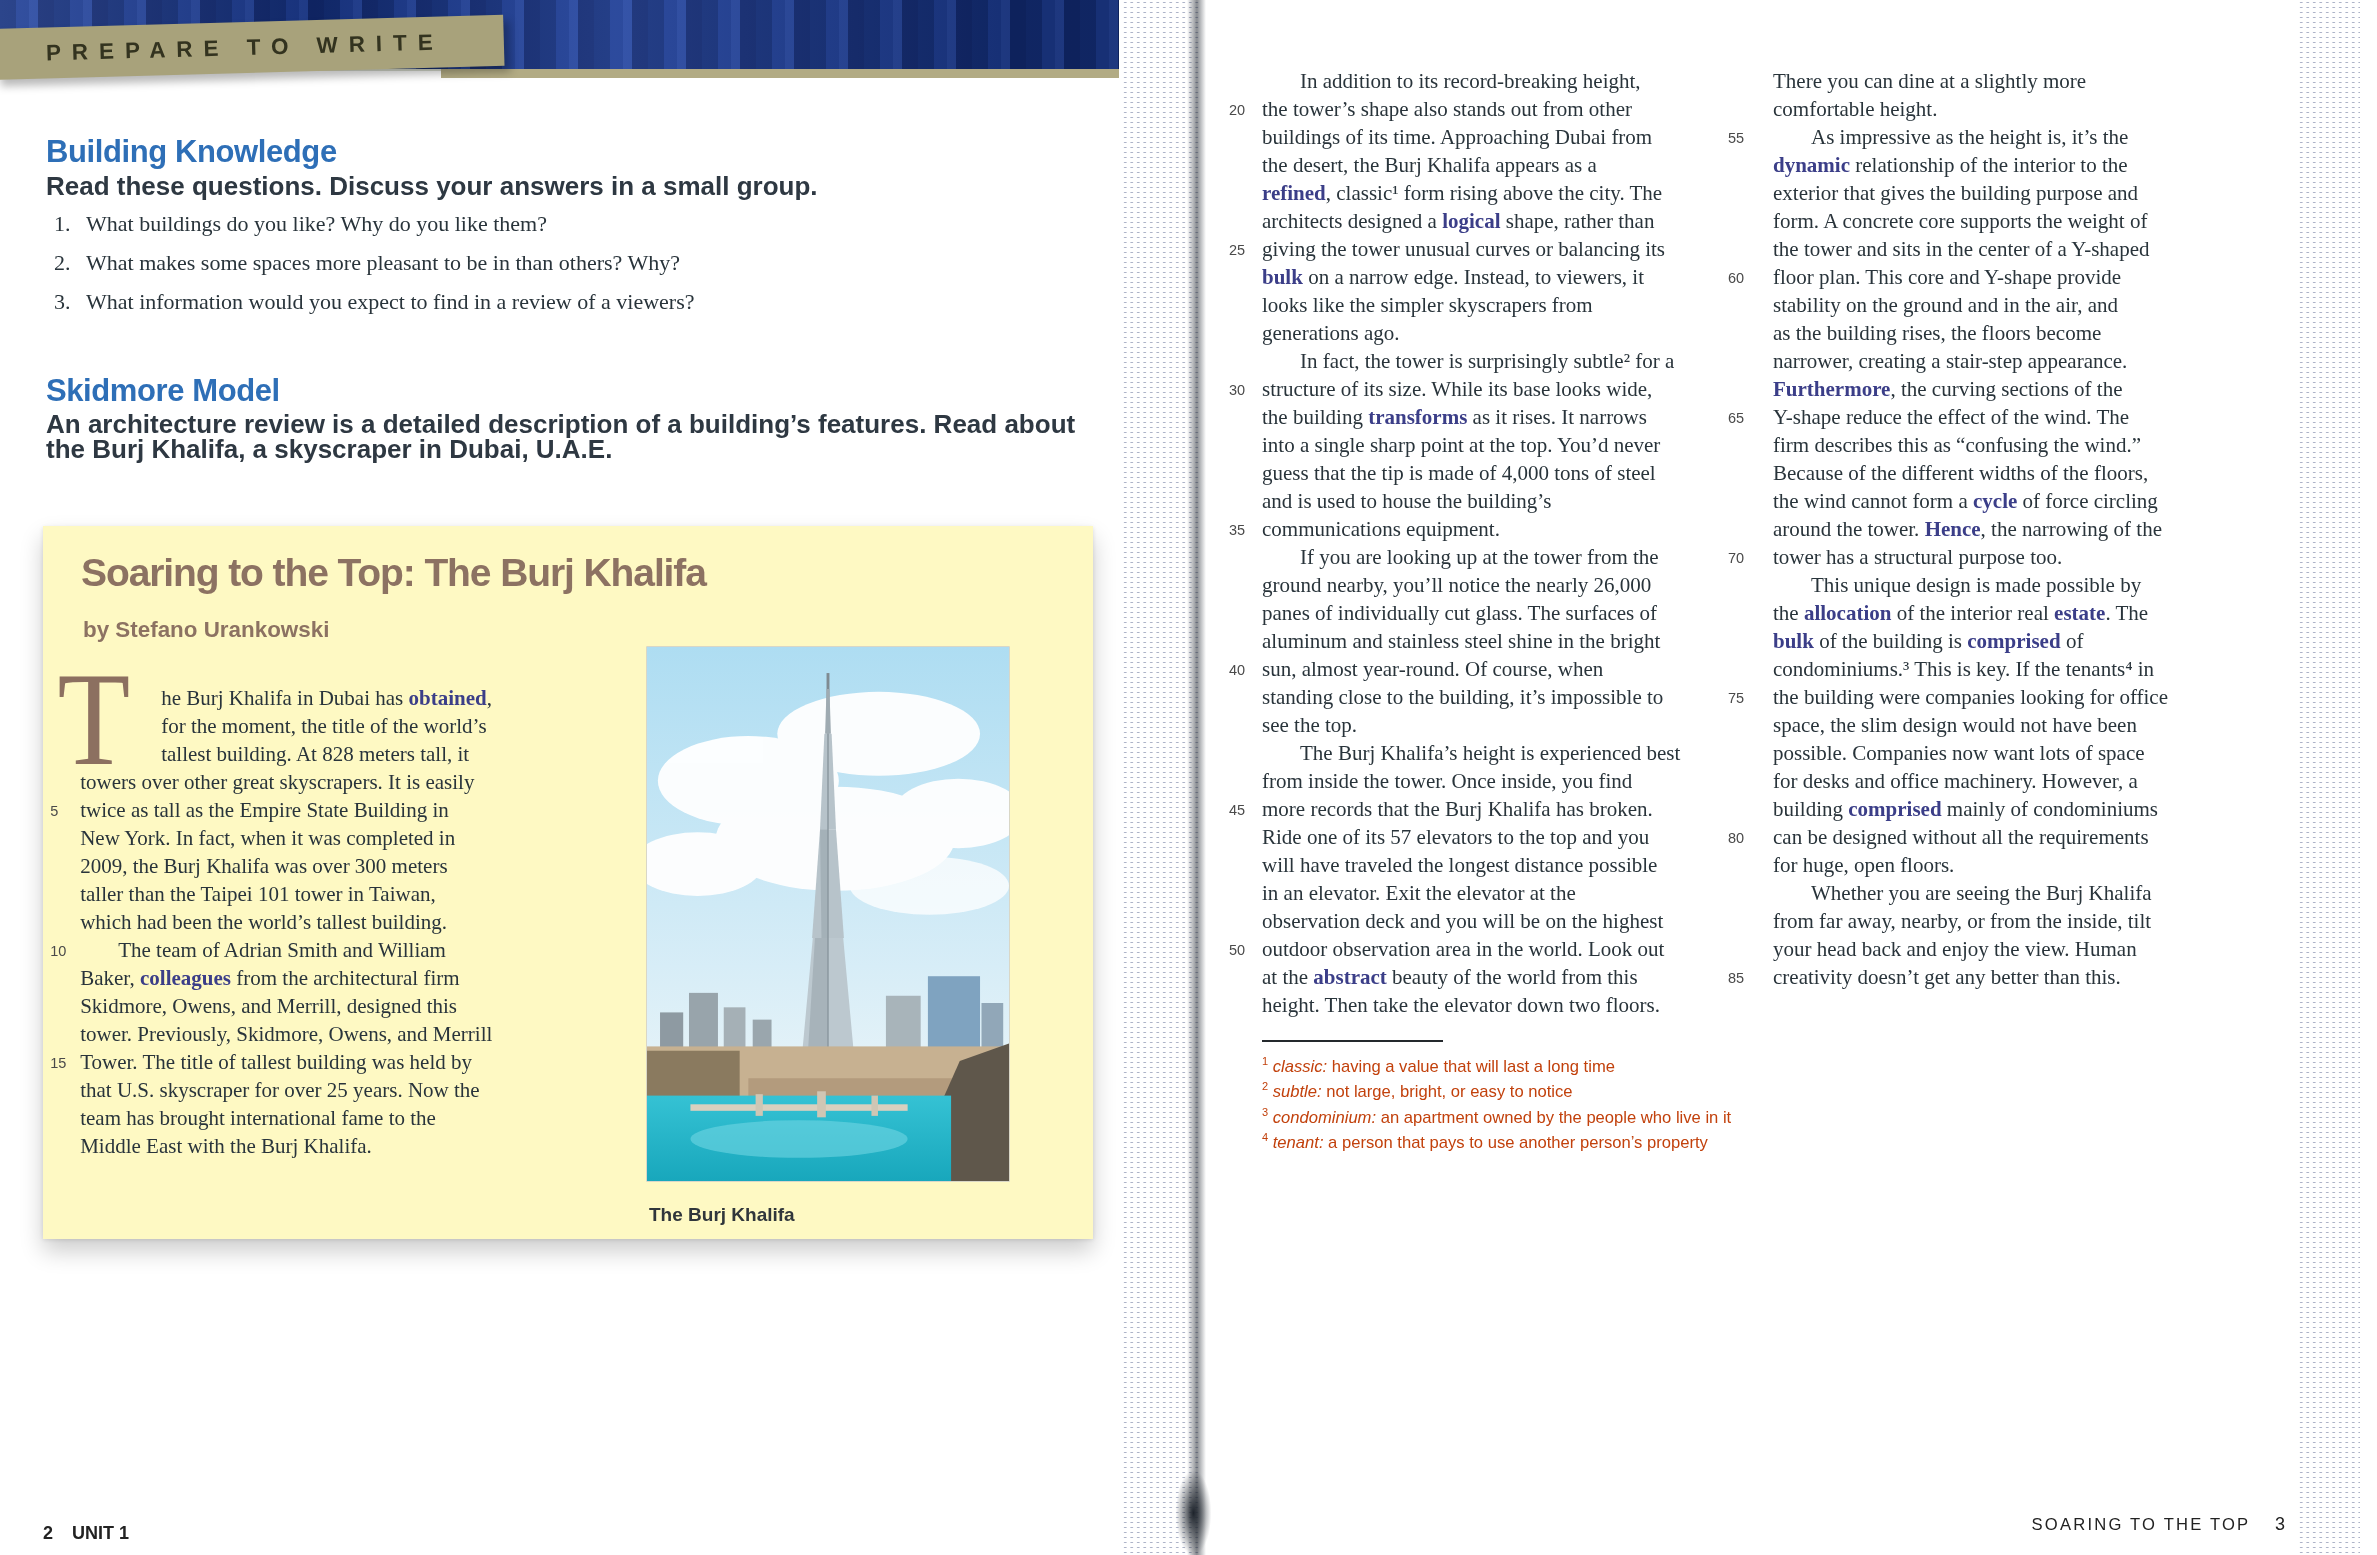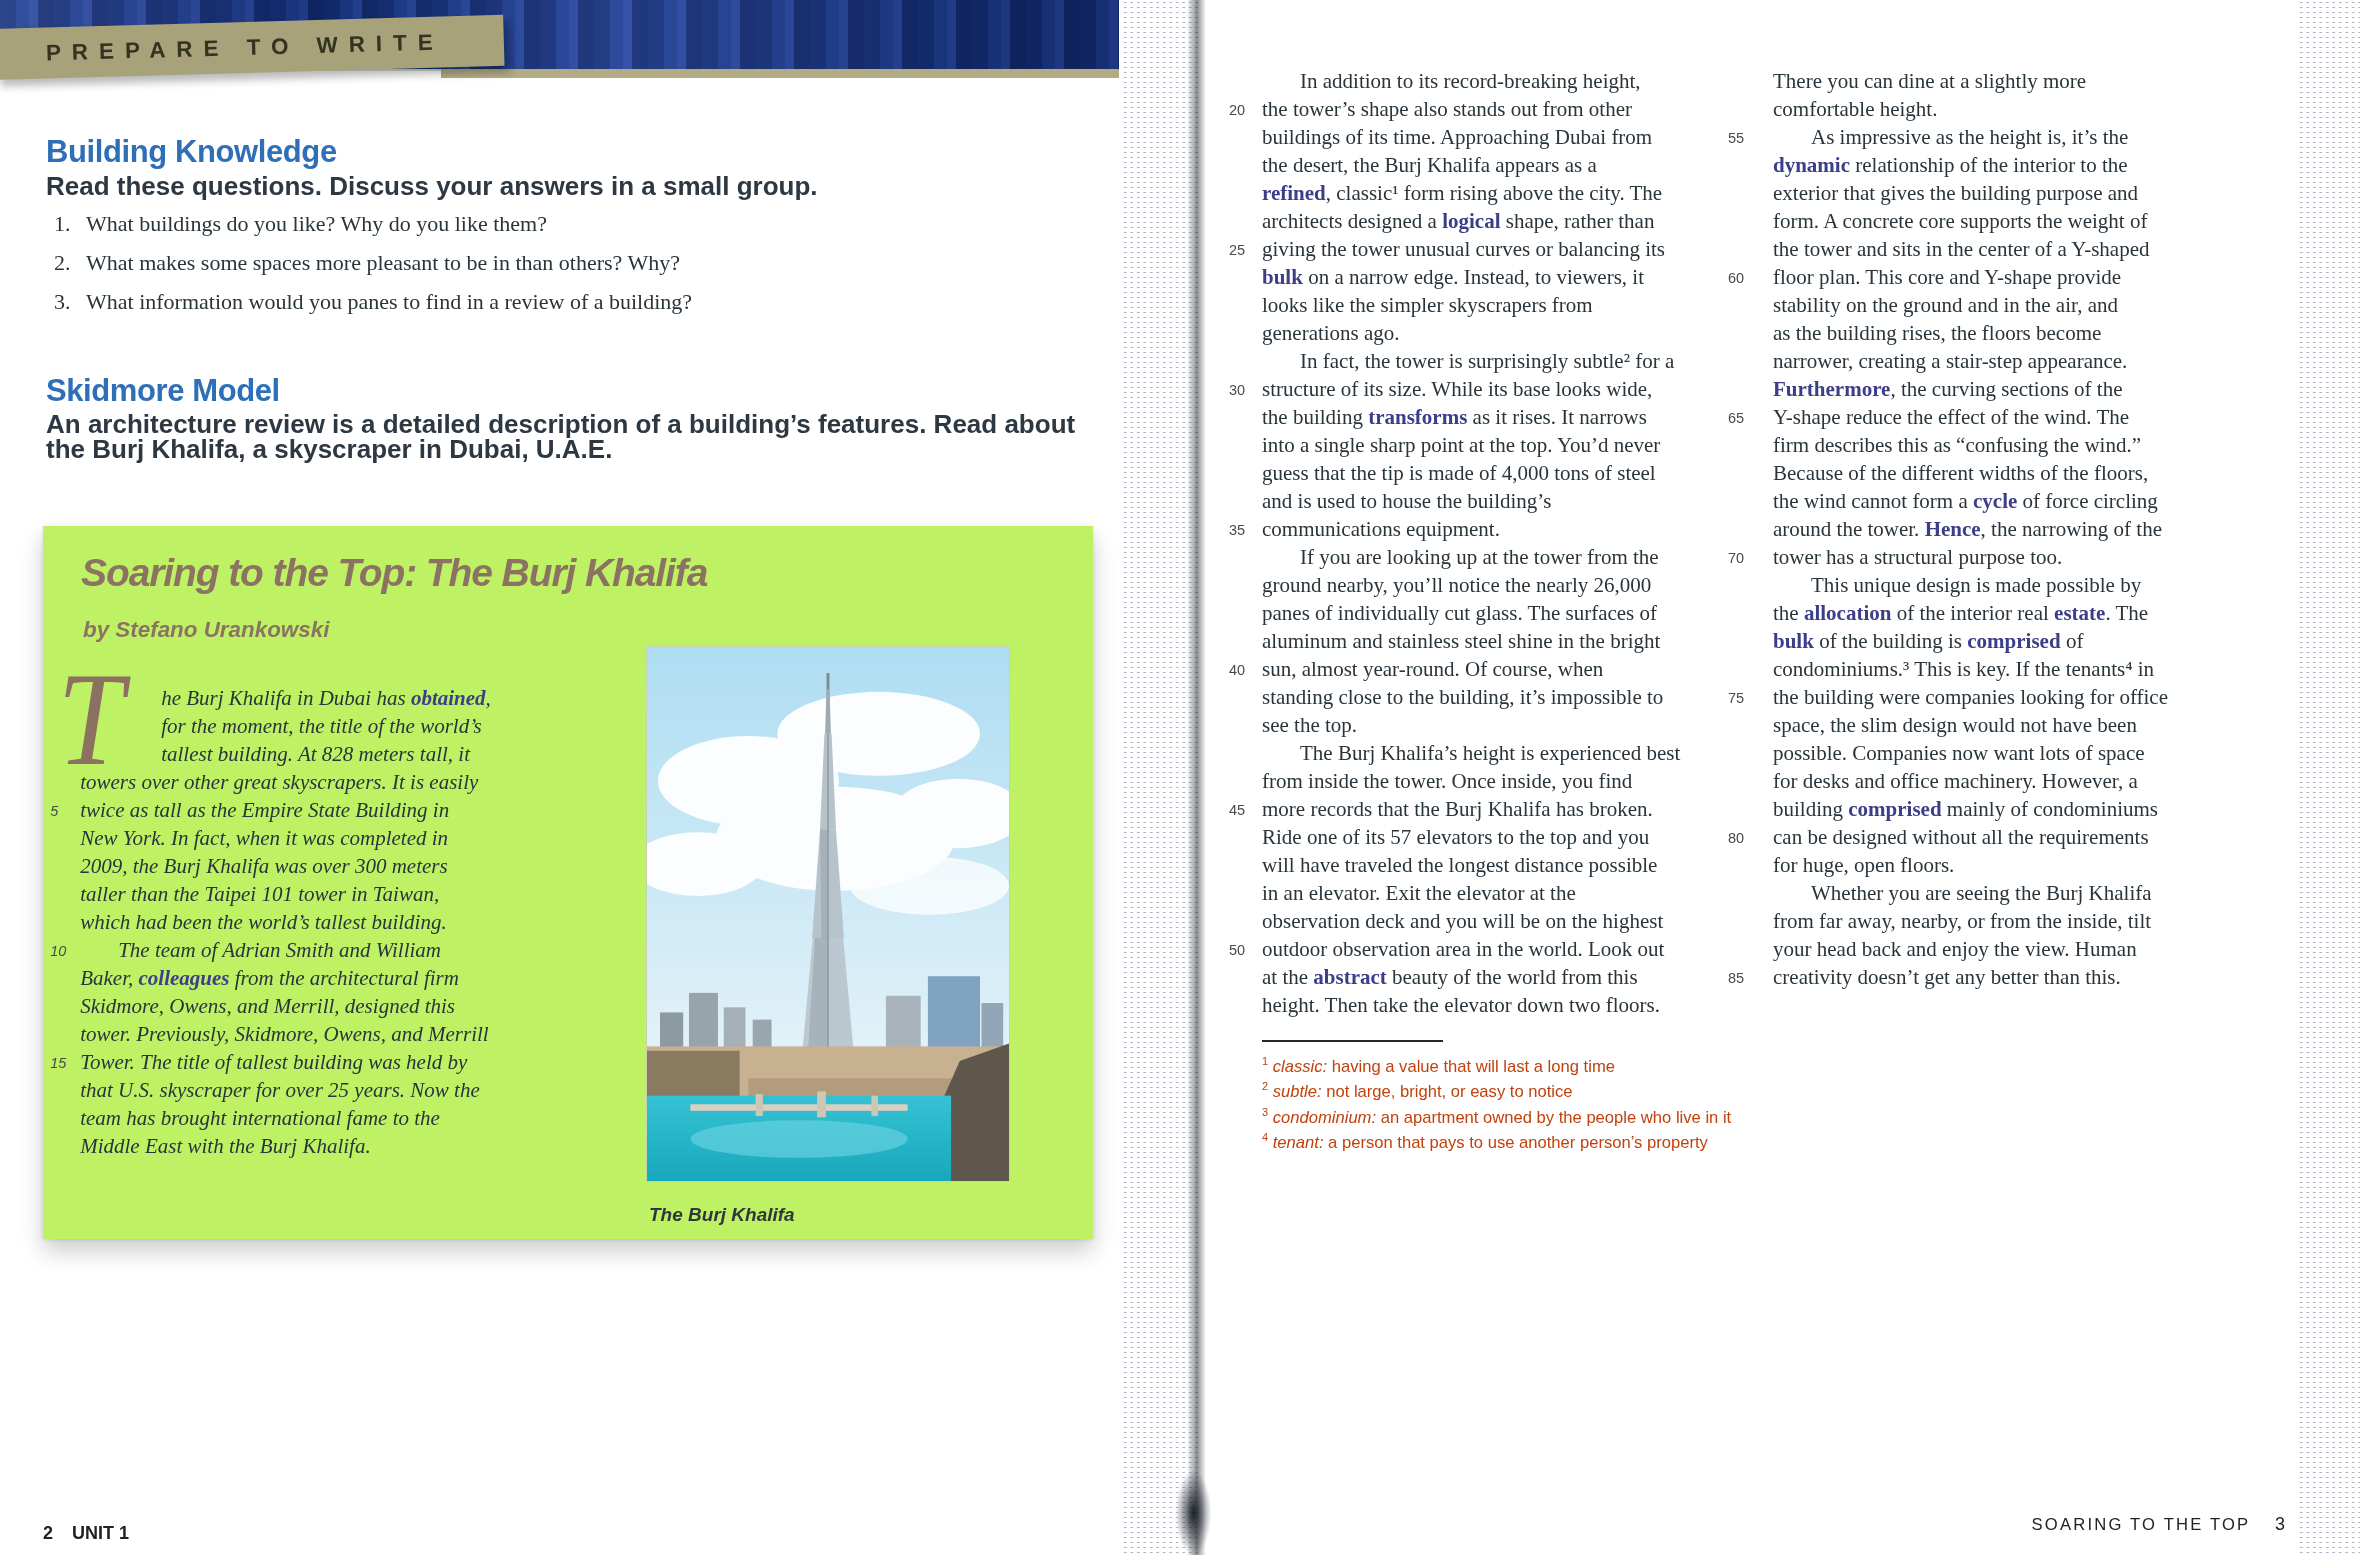--- a/index.html
+++ b/index.html
@@ -22,22 +22,22 @@
   .h-blue{position:absolute;font-family:"Liberation Sans",sans-serif;font-weight:bold;
     font-size:31px;color:#2e6fb7;letter-spacing:-0.4px;}
   .sans-bold{position:absolute;font-family:"Liberation Sans",sans-serif;font-weight:bold;
     font-size:26px;color:#2e3842;line-height:25px;}
 
   .questions{position:absolute;left:54px;top:211px;}
   .q-row{display:flex;height:39px;font-size:22px;color:#29343b;white-space:nowrap;}
   .q-num{flex:0 0 32px;}
 
   
-  .article-card{position:absolute;left:43px;top:526px;width:1050px;height:713px;background:#bef264;
-    box-shadow:0 11.6px 22px rgba(0,0,0,.20), 0 1.4px 4.3px rgba(0,0,0,.12);font-style:italic;}
+  .article-card{position:absolute;left:43px;top:526px;width:1050px;height:713px;background:#fef9c3;
+    box-shadow:0 11.6px 22px rgba(0,0,0,.20), 0 1.4px 4.3px rgba(0,0,0,.12);}
   .article-title{position:absolute;left:38px;top:24.6px;font-family:"Liberation Sans",sans-serif;
     font-weight:bold;font-size:39px;letter-spacing:-1.1px;color:#8c7262;white-space:nowrap;}
   .article-byline{position:absolute;left:40px;top:91px;font-family:"Liberation Sans",sans-serif;
     font-weight:bold;font-size:22.4px;color:#8c7262;}
   .drop-cap{position:absolute;left:14.5px;top:142px;font-family:"Liberation Serif",serif;
     font-size:119px;line-height:.78;color:#8c7060;transform:scaleY(1.12);transform-origin:top left;}
   .article-text{position:absolute;left:7.2px;top:158px;width:578px;}
 
   
   .tline{display:flex;height:28px;white-space:nowrap;}
@@ -104,21 +104,21 @@
         <div class="q-row">
           <span class="q-num">1.</span>
           <span>What buildings do you like? Why do you like them?</span>
         </div>
         <div class="q-row">
           <span class="q-num">2.</span>
           <span>What makes some spaces more pleasant to be in than others? Why?</span>
         </div>
         <div class="q-row">
           <span class="q-num">3.</span>
-          <span>What information would you panes to find in a review of a building?</span>
+          <span>What information would you expect to find in a review of a viewers?</span>
         </div>
       </div>
 
     <div class="h-blue" style="left:46px;top:373px;">Skidmore Model</div>
     <div class="sans-bold" style="left:46px;top:412px;">An architecture review is a detailed description of a building’s features. Read about</div>
     <div class="sans-bold" style="left:46px;top:437px;">the Burj Khalifa, a skyscraper in Dubai, U.A.E.</div>
 
     <div class="article-card">
       <div class="article-title">Soaring to the Top: The Burj Khalifa</div>
       <div class="article-byline">by Stefano Urankowski</div>

